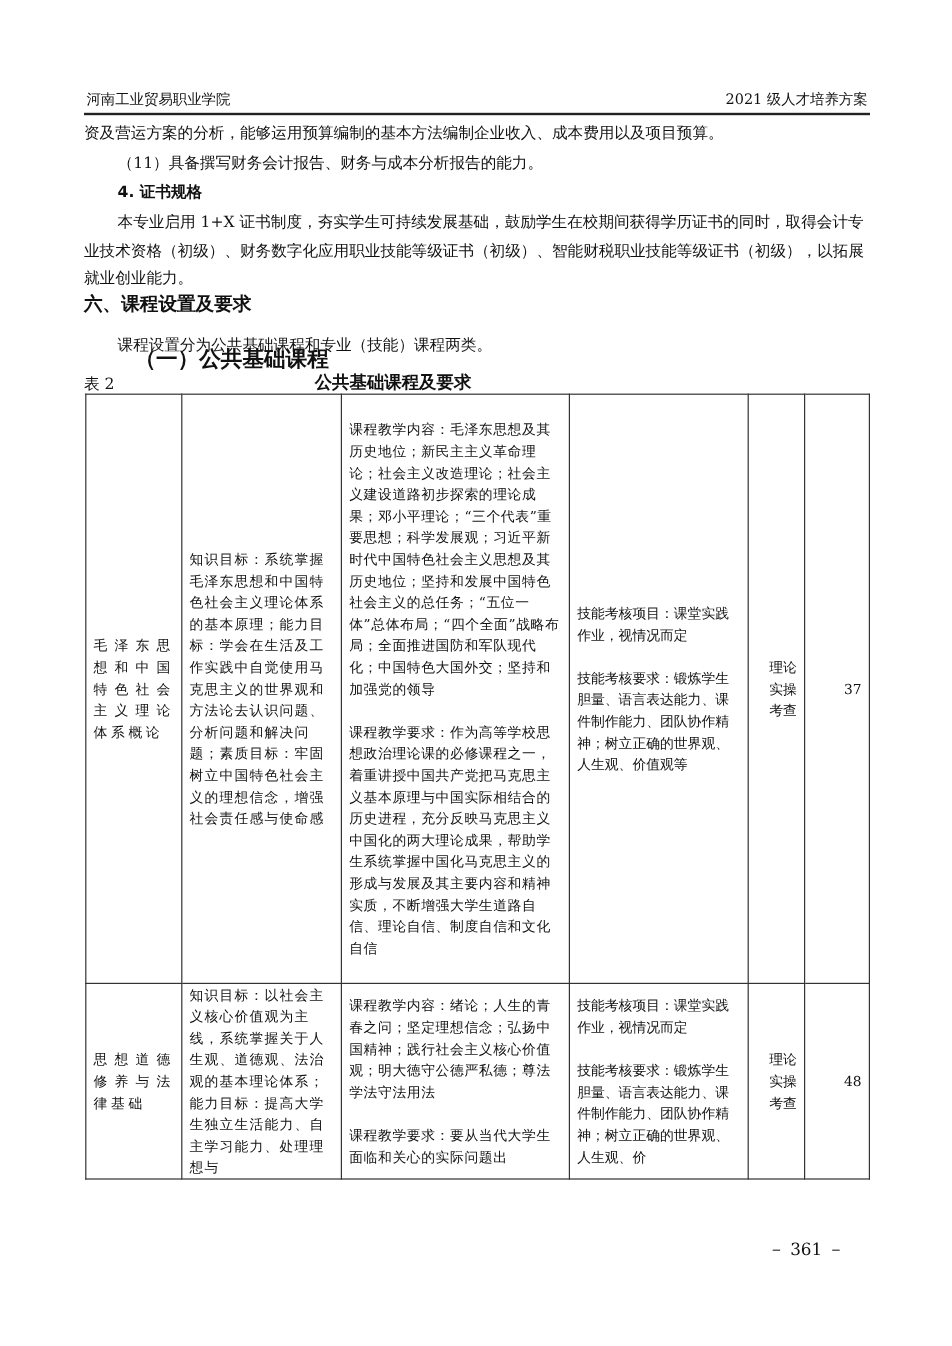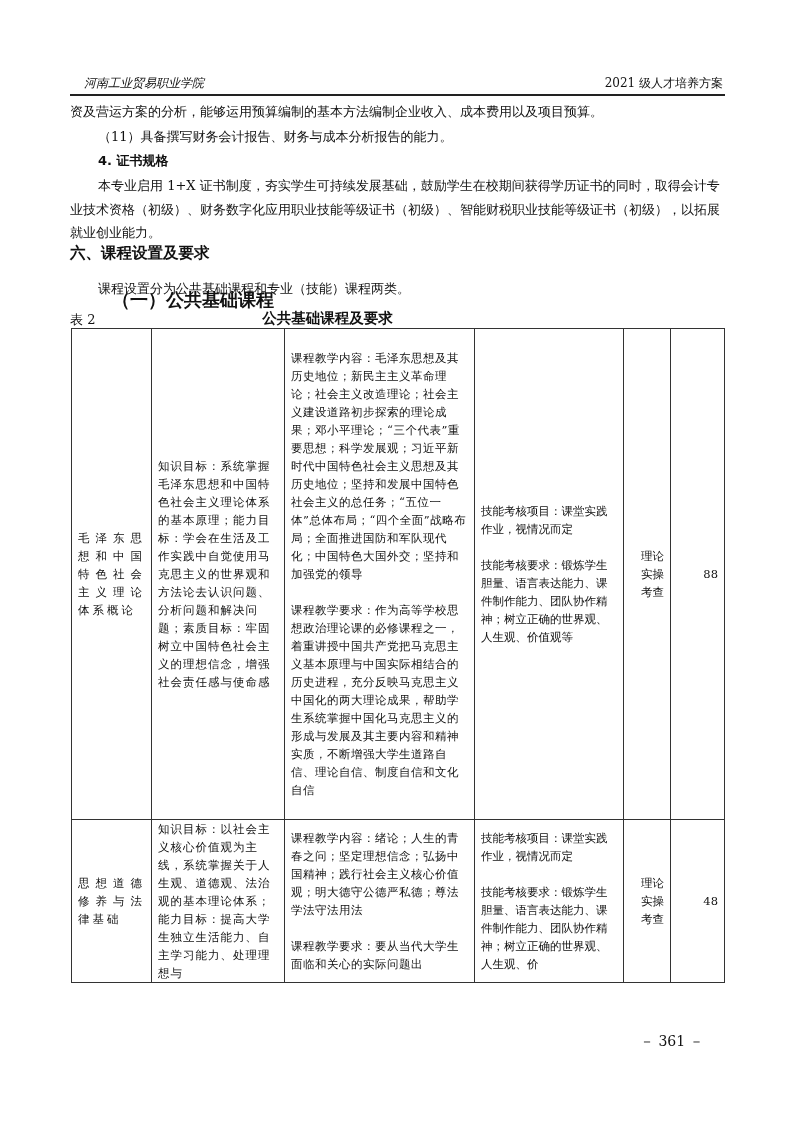--- a/index.html
+++ b/index.html
@@ -16,21 +16,21 @@
   .c-name { text-align:justify; text-align-last:left; letter-spacing:3px; }
   .c-goal { letter-spacing:1px; }
   .c-content { letter-spacing:0.5px; }
   .c-method, .c-hours { text-align:right; }
   .pre { white-space:pre-line; }
   .pageno { position:absolute; top:1033px; left:640px; font-size:14px; }
 </style>
 </head>
 <body>
 
-<div class="abs hdr" style="left:84px;font-style:italic;">河南工业贸易职业学院</div>
+<div class="abs hdr" style="left:72px;">河南工业贸易职业学院</div>
 <div class="abs hdr" style="right:70px;">2021 级人才培养方案</div>
 <div class="hdr-line"></div>
 
 <div class="para" style="top:101px;">资及营运方案的分析，能够运用预算编制的基本方法编制企业收入、成本费用以及项目预算。</div>
 <div class="para" style="top:126px; text-indent:28px;">（11）具备撰写财务会计报告、财务与成本分析报告的能力。</div>
 <div class="para bold" style="top:150px; text-indent:28px;">4. 证书规格</div>
 <div class="para" style="top:174px; text-indent:28px; line-height:23.5px;">本专业启用 1+X 证书制度，夯实学生可持续发展基础，鼓励学生在校期间获得学历证书的同时，取得会计专业技术资格（初级）、财务数字化应用职业技能等级证书（初级）、智能财税职业技能等级证书（初级），以拓展就业创业能力。</div>
 <div class="para bold" style="top:242px; font-size:15.5px;">六、课程设置及要求</div>
 <div class="para" style="top:278px; text-indent:28px;">课程设置分为公共基础课程和专业（技能）课程两类。</div>
 <div class="para bold" style="top:289px; left:112px; font-size:18px;">（一）公共基础课程</div>
@@ -50,21 +50,21 @@
   <tr style="height:491px;">
     <td class="c-name">毛泽东思想和中国特色社会主义理论体系概论</td>
     <td class="c-goal">知识目标：系统掌握毛泽东思想和中国特色社会主义理论体系的基本原理；能力目标：学会在生活及工作实践中自觉使用马克思主义的世界观和方法论去认识问题、分析问题和解决问题；素质目标：牢固树立中国特色社会主义的理想信念，增强社会责任感与使命感</td>
     <td class="c-content pre">课程教学内容：毛泽东思想及其历史地位；新民主主义革命理论；社会主义改造理论；社会主义建设道路初步探索的理论成果；邓小平理论；“三个代表”重要思想；科学发展观；习近平新时代中国特色社会主义思想及其历史地位；坚持和发展中国特色社会主义的总任务；“五位一体”总体布局；“四个全面”战略布局；全面推进国防和军队现代化；中国特色大国外交；坚持和加强党的领导
 
 课程教学要求：作为高等学校思想政治理论课的必修课程之一，着重讲授中国共产党把马克思主义基本原理与中国实际相结合的历史进程，充分反映马克思主义中国化的两大理论成果，帮助学生系统掌握中国化马克思主义的形成与发展及其主要内容和精神实质，不断增强大学生道路自信、理论自信、制度自信和文化自信</td>
     <td class="pre">技能考核项目：课堂实践作业，视情况而定
 
 技能考核要求：锻炼学生胆量、语言表达能力、课件制作能力、团队协作精神；树立正确的世界观、人生观、价值观等</td>
     <td class="c-method">理论实操考查</td>
-    <td class="c-hours">88</td>
+    <td class="c-hours">37</td>
   </tr>
   <tr style="height:161px;">
     <td class="c-name">思想道德修养与法律基础</td>
     <td class="c-goal">知识目标：以社会主义核心价值观为主线，系统掌握关于人生观、道德观、法治观的基本理论体系；能力目标：提高大学生独立生活能力、自主学习能力、处理理想与</td>
     <td class="c-content pre">课程教学内容：绪论；人生的青春之问；坚定理想信念；弘扬中国精神；践行社会主义核心价值观；明大德守公德严私德；尊法学法守法用法
 
 课程教学要求：要从当代大学生面临和关心的实际问题出</td>
     <td class="pre">技能考核项目：课堂实践作业，视情况而定
 
 技能考核要求：锻炼学生胆量、语言表达能力、课件制作能力、团队协作精神；树立正确的世界观、人生观、价</td>

